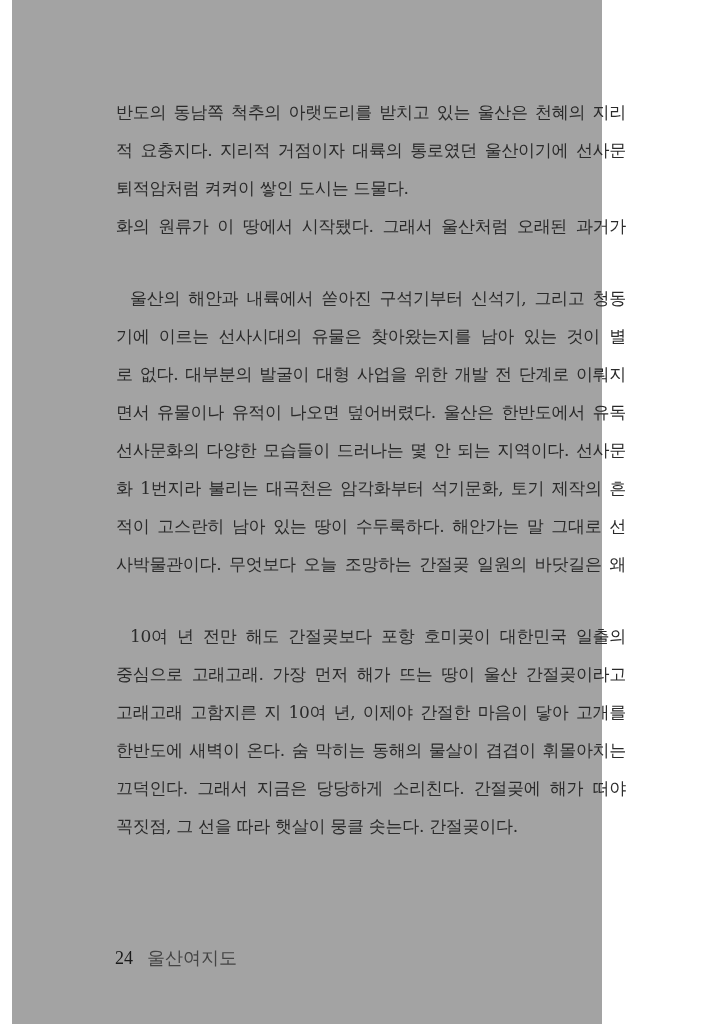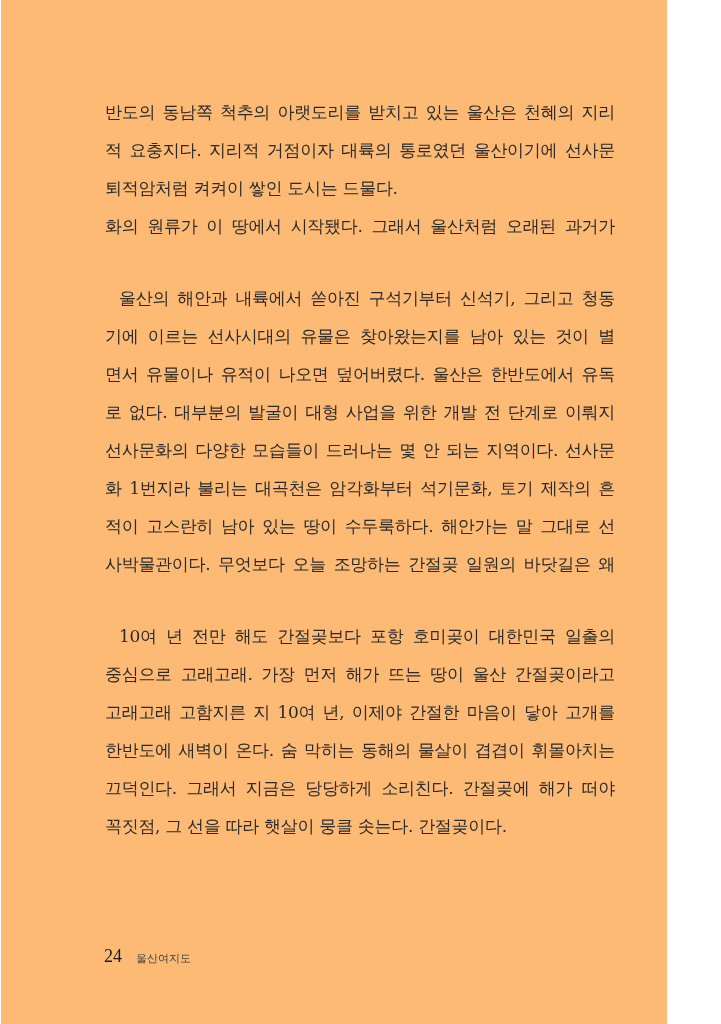--- a/index.html
+++ b/index.html
@@ -10,23 +10,23 @@
     body {
       width: 721px;
       height: 1024px;
       position: relative;
       overflow: hidden;
       font-family: "DejaVu Serif", "Liberation Serif", serif;
       color: #2a2a2a;
     }
     .page {
       position: absolute;
-      left: 1px; top: 0;
-      width: 666px; height: 1024px;
-      background: #fdba74;
+      left: 12px; top: 0;
+      width: 590px; height: 1024px;
+      background: #a3a3a3;
     }
     .body-text {
       position: absolute;
       left: 104px;
       top: 93px;
       width: 510px;
     }
     .para {
       margin: 0;
       font-size: 17px;
@@ -57,42 +57,42 @@
     }
     .page-number {
       font-family: "Liberation Serif", "DejaVu Serif", serif;
       font-weight: normal;
       font-size: 18px;
       color: #1a1a1a;
       margin-right: 14px;
     }
     .book-title {
       font-family: Liberation Serif, serif;
-      font-size: 11px;
+      font-size: 18px;
       color: #444444;
     }
   </style>
 </head>
 <body>
 
 <div class="page">
   <div class="body-text">
 
     <p class="para">
       <span class="line">반도의 동남쪽 척추의 아랫도리를 받치고 있는 울산은 천혜의 지리</span>
       <span class="line">적 요충지다. 지리적 거점이자 대륙의 통로였던 울산이기에 선사문</span>
       <span class="line last">퇴적암처럼 켜켜이 쌓인 도시는 드물다.</span>
       <span class="line">화의 원류가 이 땅에서 시작됐다. 그래서 울산처럼 오래된 과거가</span>
     </p>
 
     <p class="para">
       <span class="line indent">울산의 해안과 내륙에서 쏟아진 구석기부터 신석기, 그리고 청동</span>
       <span class="line">기에 이르는 선사시대의 유물은 찾아왔는지를 남아 있는 것이 별</span>
+      <span class="line">로 없다. 대부분의 발굴이 대형 사업을 위한 개발 전 단계로 이뤄지</span>
       <span class="line">면서 유물이나 유적이 나오면 덮어버렸다. 울산은 한반도에서 유독</span>
-      <span class="line">로 없다. 대부분의 발굴이 대형 사업을 위한 개발 전 단계로 이뤄지</span>
       <span class="line">선사문화의 다양한 모습들이 드러나는 몇 안 되는 지역이다. 선사문</span>
       <span class="line">화 1번지라 불리는 대곡천은 암각화부터 석기문화, 토기 제작의 흔</span>
       <span class="line">적이 고스란히 남아 있는 땅이 수두룩하다. 해안가는 말 그대로 선</span>
       <span class="line">사박물관이다. 무엇보다 오늘 조망하는 간절곶 일원의 바닷길은 왜</span>
     </p>
 
     <p class="para">
       <span class="line indent">10여 년 전만 해도 간절곶보다 포항 호미곶이 대한민국 일출의</span>
       <span class="line">중심으로 고래고래. 가장 먼저 해가 뜨는 땅이 울산 간절곶이라고</span>
       <span class="line">고래고래 고함지른 지 10여 년, 이제야 간절한 마음이 닿아 고개를</span>

